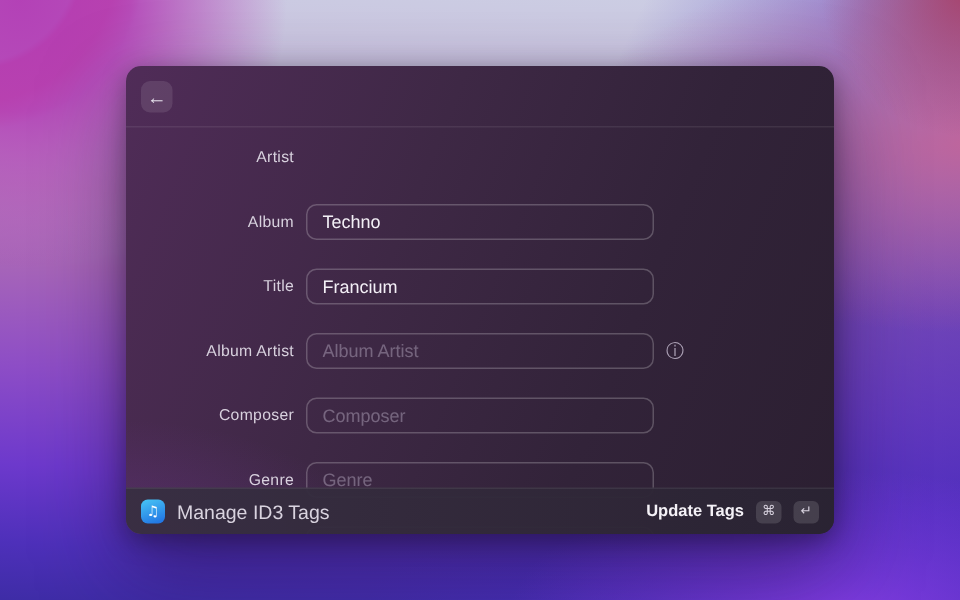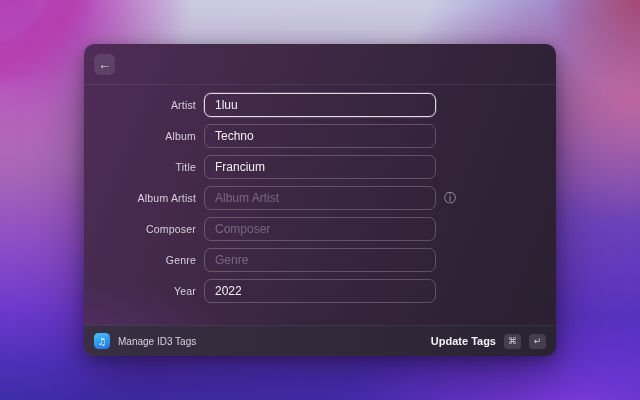--- a/index.html
+++ b/index.html
@@ -36,21 +36,21 @@
 
   .titlebar{height:40px;position:relative;border-bottom:1px solid rgba(255,255,255,.08);}
   .back-btn{
     position:absolute;left:10px;top:10px;width:21px;height:21px;border-radius:6px;
     background:rgba(255,255,255,.10);color:#e3dde9;font-size:13px;line-height:1;
     display:flex;align-items:center;justify-content:center;cursor:pointer;border:none;
   }
 
   
   .form{padding-top:8px;position:relative;}
-  .row{display:flex;align-items:center;height:24px;margin-bottom:7px;}
+  .row{display:flex;align-items:center;height:24px;margin-bottom:19px;}
   .lbl{
     width:120px;text-align:right;padding-right:8px;box-sizing:border-box;
     font-size:10.5px;color:#d8d1de;letter-spacing:.2px;white-space:nowrap;
   }
   .field{
     width:232px;height:24px;box-sizing:border-box;background:transparent;
     border:1px solid rgba(255,255,255,.22);border-radius:7px;
     color:#f3eff6;font-size:12px;padding:0 10px;outline:none;
     font-family:"Liberation Sans",sans-serif;
   }
@@ -67,21 +67,21 @@
     display:flex;align-items:center;gap:8px;padding:0 10px;
     background:linear-gradient(90deg, rgba(56,47,66,.97), rgba(42,35,50,.97));
     border-top:1px solid rgba(255,255,255,.07);
   }
   .app-icon{
     width:16px;height:16px;border-radius:4.5px;flex:none;
     background:linear-gradient(160deg,#48c6f5,#1e6ee2);
     color:#fff;font-size:9.5px;display:flex;align-items:center;justify-content:center;
     font-family:"DejaVu Sans",sans-serif;
   }
-  .footer-title{font-size:10px;color:#d9d3df;}
+  .footer-title{font-size:13px;color:#d9d3df;}
   .spacer{flex:1;}
   .update-label{font-size:11px;font-weight:bold;color:#f4f1f7;}
   .keycap{
     min-width:17px;height:15px;padding:0 3px;border-radius:4px;box-sizing:border-box;
     background:rgba(255,255,255,.13);color:#d6d0dd;font-size:9px;
     display:flex;align-items:center;justify-content:center;
     font-family:"DejaVu Sans",sans-serif;
   }
 </style>
 </head>
@@ -94,21 +94,20 @@
   <div class="titlebar">
     <button class="back-btn">
       <span>←</span>
     </button>
   </div>
 
   <div class="form">
 
     <div class="row">
       <span class="lbl">Artist</span>
-      <input class="field focused" value="1luu" style="">
     </div>
 
     <div class="row">
       <span class="lbl">Album</span>
       <input class="field" value="Techno" style="">
     </div>
 
     <div class="row">
       <span class="lbl">Title</span>
       <input class="field" value="Francium" style="">

